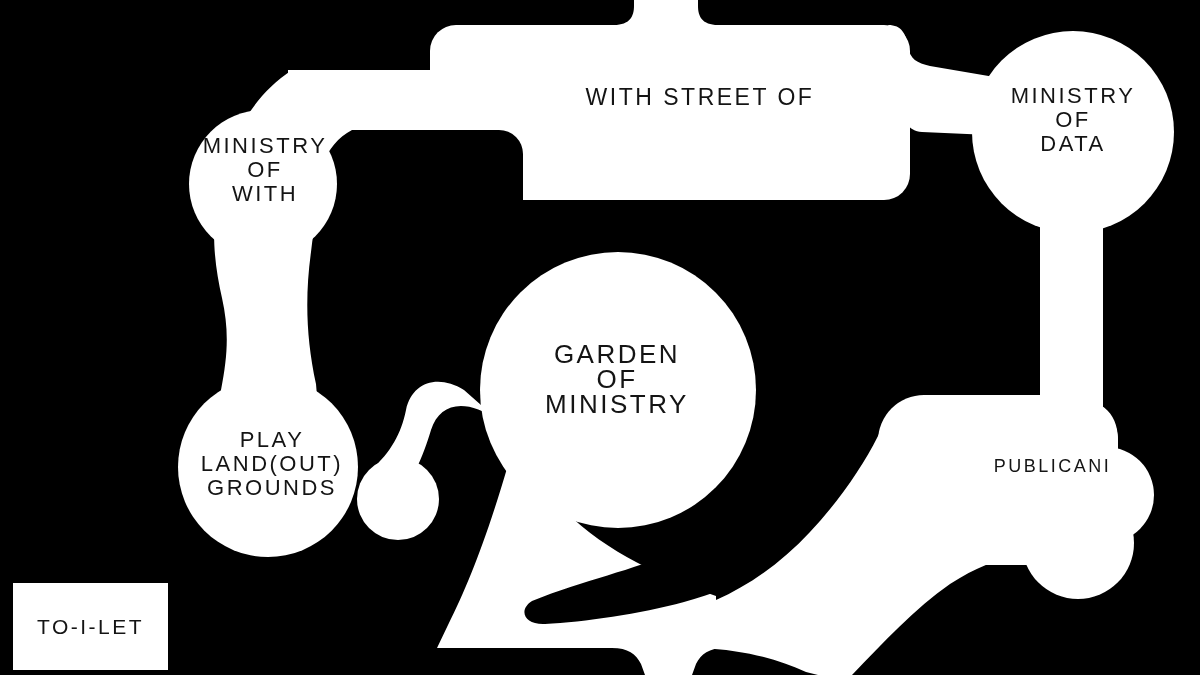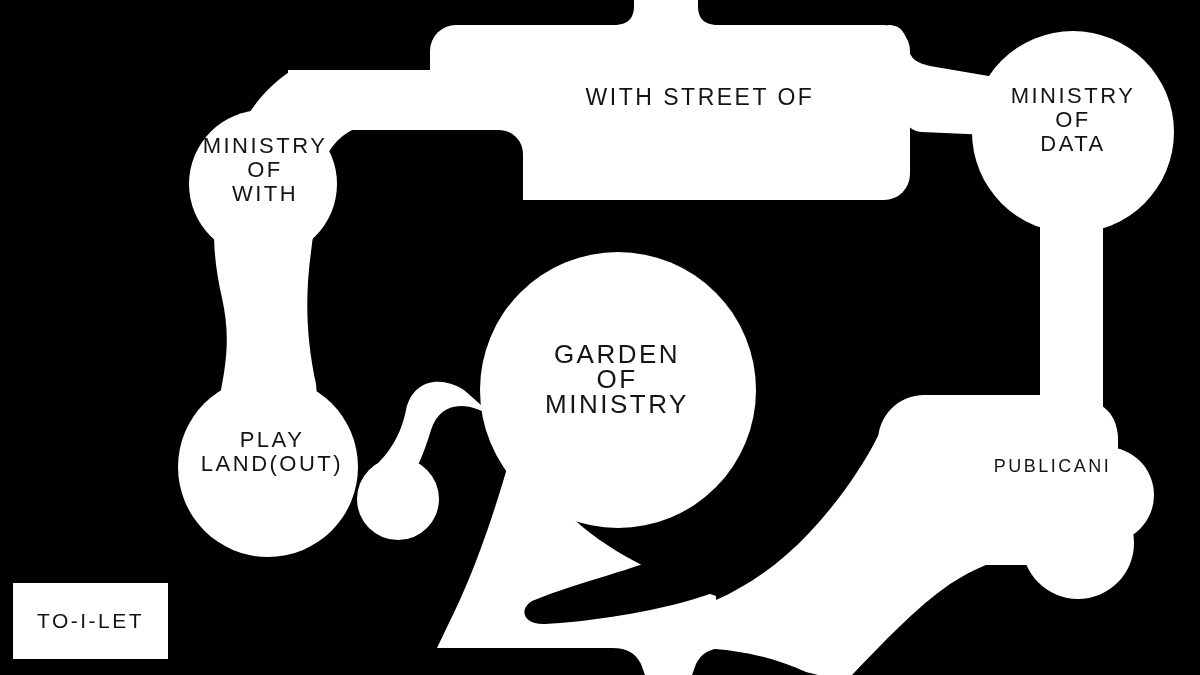--- a/index.html
+++ b/index.html
@@ -15,21 +15,21 @@
     letter-spacing:2.5px;font-weight:400;white-space:nowrap;
   }
   .label span{display:block;}
   #lbl-hs {left:500px;top:84px;width:400px;font-size:23px;line-height:27px;}
   #lbl-mcl{left:158px;top:134px;width:214px;font-size:22px;line-height:24px;}
   #lbl-mcd{left:953px;top:84px;width:240px;font-size:22px;line-height:24px;}
   #lbl-gar{left:508px;top:342px;width:218px;font-size:26px;line-height:25px;}
   #lbl-pwg{left:158px;top:428px;width:228px;font-size:22px;line-height:24px;}
   #lbl-pub{left:950px;top:454px;width:205px;font-size:18px;line-height:24px;}
   #toilet-box{
-    position:absolute;left:13px;top:583px;width:155px;height:76px;
+    position:absolute;left:13px;top:583px;width:155px;height:87px;
     background:#ffffff;display:flex;align-items:center;justify-content:center;
   }
   #toilet-box .label{position:static;font-size:21px;}
 </style>
 </head>
 <body>
 
 <div class="stage">
 
   <svg width="1200" height="675" viewBox="0 0 1200 675">
@@ -80,20 +80,21 @@
 
   <div class="label" id="lbl-gar">
     <span>GARDEN</span>
     <span>OF</span>
     <span>MINISTRY</span>
   </div>
 
   <div class="label" id="lbl-pwg">
     <span>PLAY</span>
     <span>LAND(OUT)</span>
+    <span>GROUNDS</span>
   </div>
 
   <div class="label" id="lbl-pub">
     <span>PUBLICANI</span>
   </div>
 
   <div id="toilet-box">
     <div class="label">
       <span>TO-I-LET</span>
     </div>

